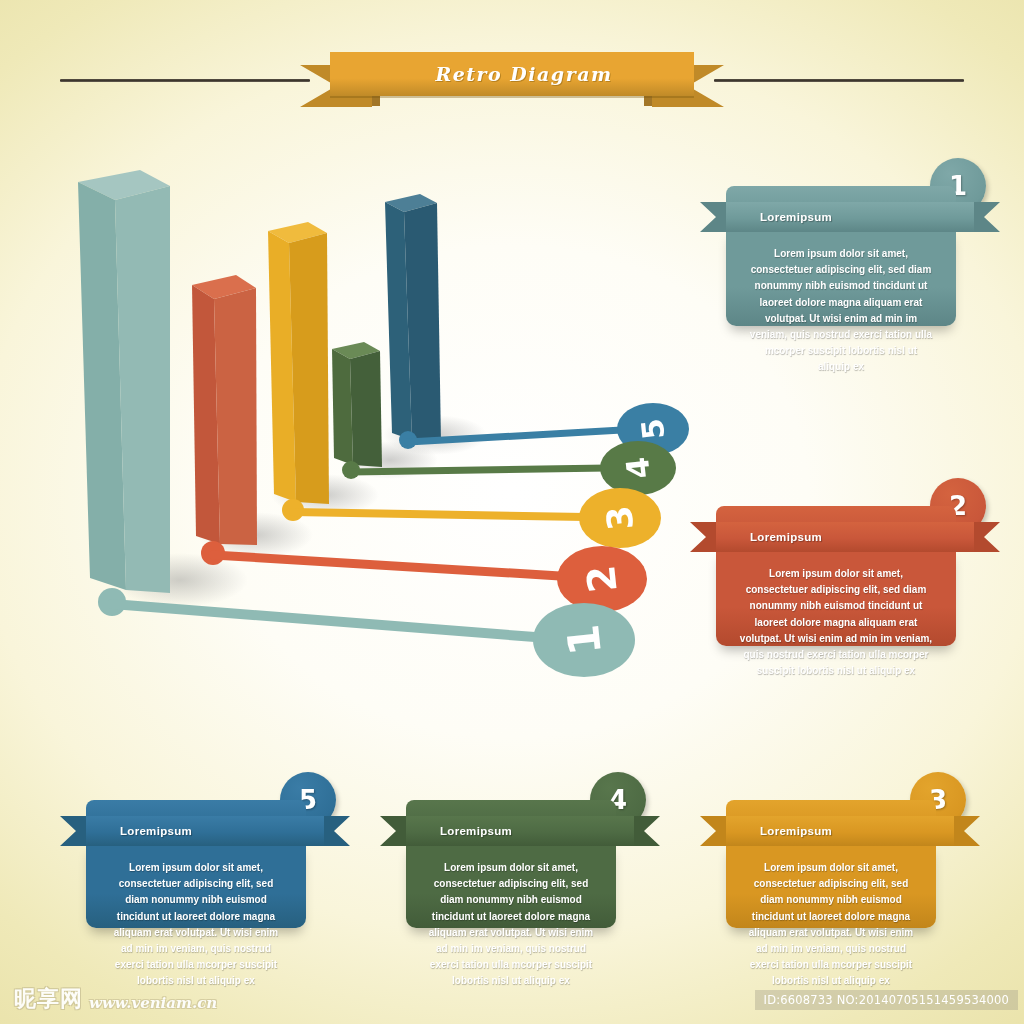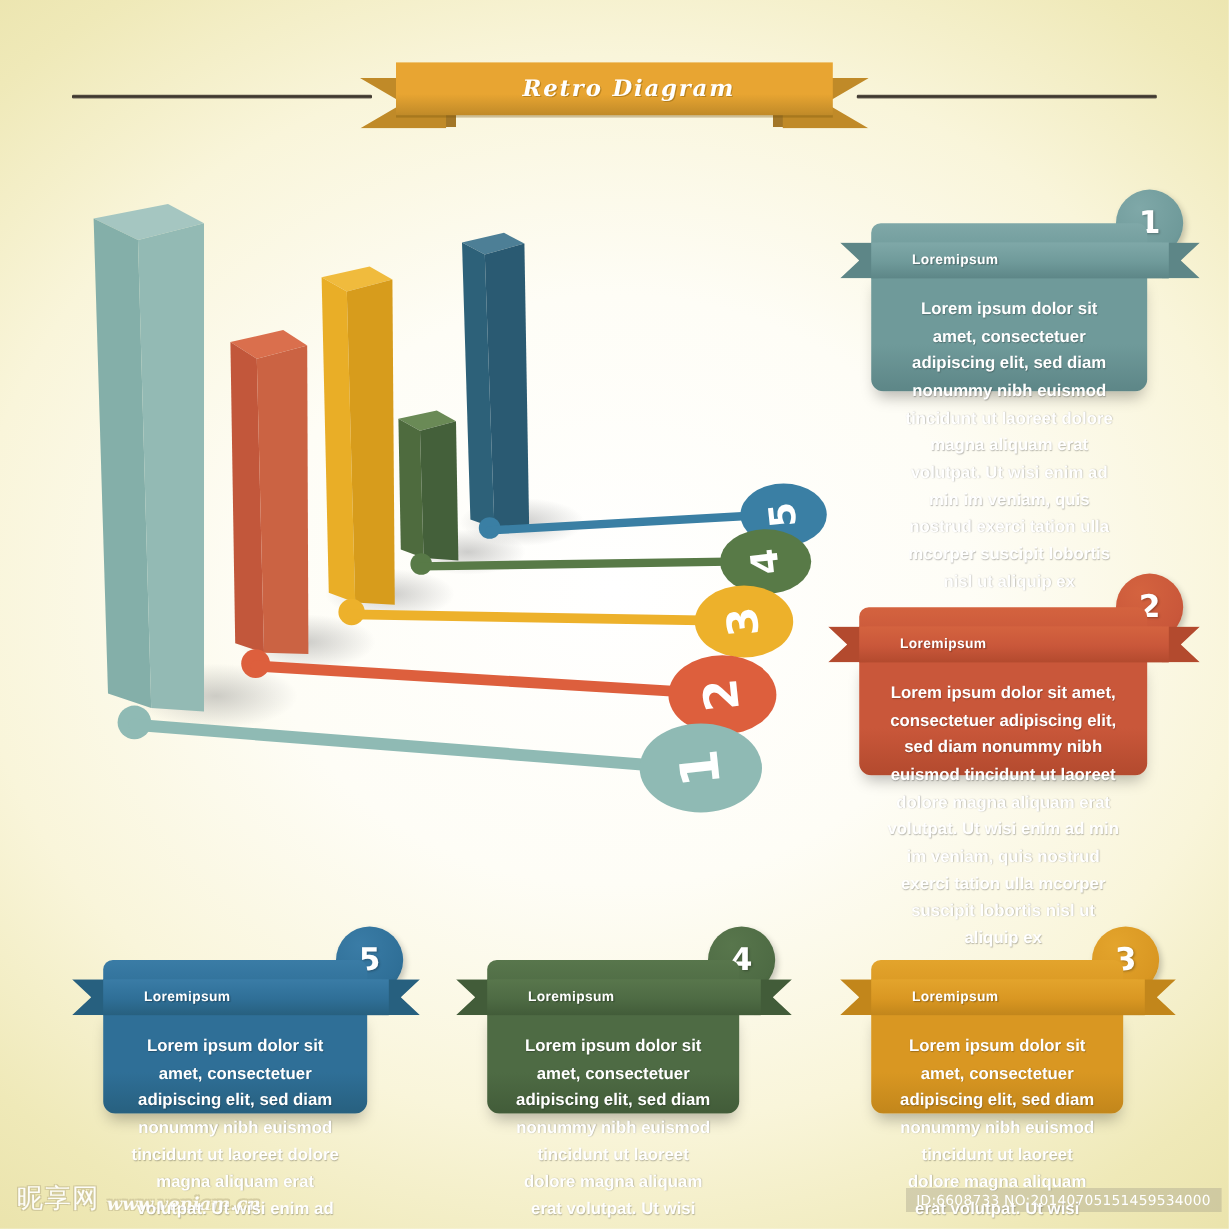--- a/index.html
+++ b/index.html
@@ -95,40 +95,40 @@
   }
 
   .card-body {
     position:absolute; left:26px; top:70px; right:44px; bottom:14px;
     border-radius:0 0 10px 10px;
     box-shadow:0 8px 12px -4px rgba(0,0,0,.28);
     padding:18px 22px 14px 22px;
     z-index:3;
   }
   .card-text {
-    color:#ffffff; font-size:14px; line-height:1.62;
+    color:#ffffff; font-size:10px; line-height:1.62;
     font-weight:bold; text-align:center;
     text-shadow:0.5px 0.5px 1px rgba(0,0,0,.28);
   }
 
   
   #card-1 { left:700px; top:158px; width:300px; height:182px; }
   #card-2 { left:690px; top:478px; width:310px; height:182px; }
   #card-5 { left:60px;  top:772px; width:290px; height:170px; }
   #card-4 { left:380px; top:772px; width:280px; height:170px; }
   #card-3 { left:700px; top:772px; width:280px; height:170px; }
 
   
   #wm-left {
     position:absolute; left:14px; bottom:10px;
     display:flex; align-items:flex-end; gap:6px;
   }
   #wm-logo {
     font-family:"DejaVu Sans", sans-serif;
-    font-size:22px; font-weight:normal; color:#ffffff;
+    font-size:22px; font-weight:bold; color:#ffffff;
     letter-spacing:1px;
     text-shadow:
       -1px -1px 0 #cfc79a, 1px -1px 0 #cfc79a,
       -1px  1px 0 #cfc79a, 1px  1px 0 #cfc79a;
     opacity:.92;
   }
   #wm-url {
     font-family:"DejaVu Serif", serif;
     font-size:15px; font-style:italic; font-weight:bold; color:#ffffff;
     text-shadow:

